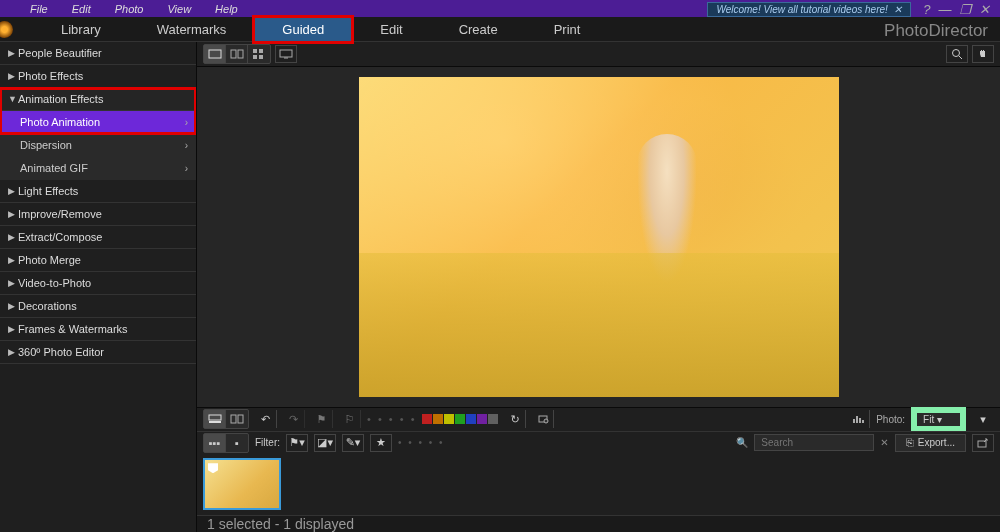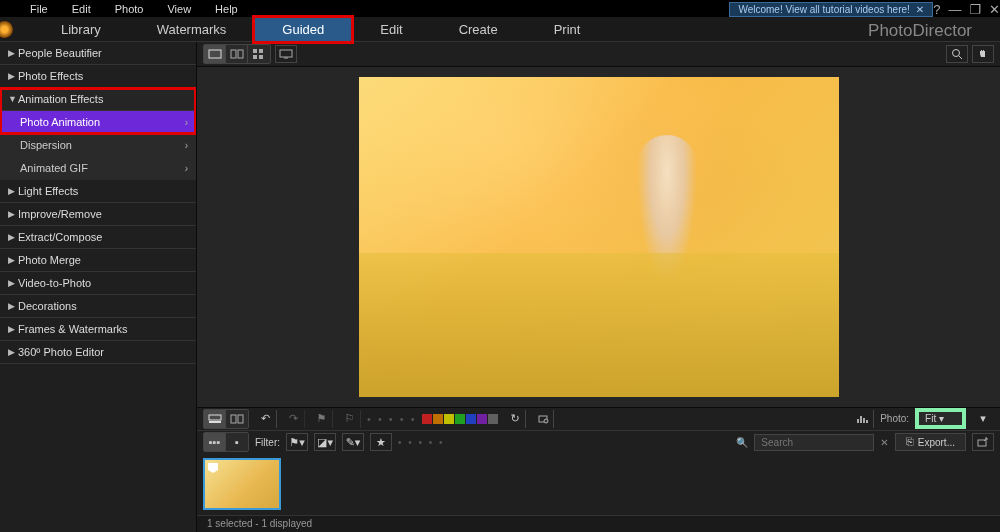--- a/index.html
+++ b/index.html
@@ -1,32 +1,32 @@
 <!DOCTYPE html>
 <html><head>
 <meta charset="utf-8">
 <style>
 * { margin: 0; padding: 0; box-sizing: border-box; font-family: "Segoe UI", Arial, sans-serif; }
 body { width: 1000px; height: 532px; background: #1a1a1a; color: #ccc; overflow: hidden; font-size: 11px; }
 
 
-.menubar { height: 17px; background: #000000; display: flex; align-items: flex-end; padding-left: 18px; position: relative; }
+.menubar { height: 17px; background: #4c1d95; display: flex; align-items: flex-end; padding-left: 18px; position: relative; font-style: italic; }
 .menubar .menu-item { padding: 2px 12px; color: #ddd; cursor: pointer; }
-.menubar .right-controls { position: absolute; right: 0; top: 2px; display: flex; align-items: center; gap: 0; }
+.menubar .right-controls { position: absolute; right: 10px; top: 2px; display: flex; align-items: center; gap: 12px; }
 .welcome-banner { background: #1a3a5a; border: 1px solid #3a6a9a; color: #aaccee; padding: 1px 8px; font-size: 10px; display: flex; align-items: center; gap: 6px; }
 .welcome-banner .close-x { cursor: pointer; }
 .win-controls { display: flex; gap: 8px; color: #aaa; font-size: 13px; }
 .win-controls span { cursor: pointer; }
 
 
 .mode-row { height: 25px; background: #1a1a1a; display: flex; align-items: center; position: relative; border-bottom: 1px solid #333; }
 .mode-tab { padding: 5px 28px; color: #ccc; cursor: pointer; font-size: 13px; }
 .mode-tab.active { background: #2a5a8a; color: #fff; }
 .red-box { outline: 3px solid #e00000; outline-offset: -1px; }
-.brand { position: absolute; right: 28px; bottom: 0px; color: #888; font-size: 17px; font-weight: 300; }
+.brand { position: absolute; right: 12px; bottom: 0px; color: #888; font-size: 17px; font-weight: 300; }
 
 
 .main { display: flex; height: calc(532px - 42px); }
 
 
 .sidebar { width: 197px; background: #1f1f1f; overflow-y: auto; border-right: 1px solid #0a0a0a; }
 .cat { border-bottom: 1px solid #333; padding: 5px 8px; display: flex; align-items: center; cursor: pointer; font-size: 11px; color: #ddd; }
 .cat .arrow { width: 10px; font-size: 9px; color: #bbb; }
 .cat.expanded { background: #252525; }
 .sub-item { padding: 5px 8px 5px 20px; border-bottom: 1px solid #2a2a2a; display: flex; align-items: center; justify-content: space-between; cursor: pointer; font-size: 11px; color: #ccc; background: #2a2a2a; }
@@ -53,37 +53,37 @@
   position: relative; overflow: hidden;
 }
 .canvas-img::before { content:""; position:absolute; left:58%; top:18%; width:60px; height:150px; background: radial-gradient(ellipse at 50% 25%, #f5e0c0 0%, #e8c8a0 40%, transparent 70%); border-radius: 30px 30px 10px 10px; }
 .canvas-img::after { content:""; position:absolute; left:0; top:55%; right:0; bottom:0; background: linear-gradient(180deg, rgba(230,190,60,0.6), rgba(200,160,40,0.9)); }
 
 
 .strip-tools { height: 24px; background: #1f1f1f; display: flex; align-items: center; padding: 0 6px; gap: 6px; border-top: 1px solid #0a0a0a; }
 .strip-tools .swatches { display: flex; gap: 1px; }
 .swatch { width: 10px; height: 10px; }
 .strip-tools .right { margin-left: auto; display: flex; align-items: center; gap: 6px; font-size: 10px; color: #aaa; }
-.zoom-select { background: #2a2a2a; border: 4px solid #86efac; color: #ccc; padding: 1px 18px 1px 6px; font-size: 10px; }
+.zoom-select { background: #2a2a2a; border: 6px solid #86efac; color: #ccc; padding: 1px 18px 1px 6px; font-size: 10px; }
 
 
 .filter-bar { height: 24px; background: #1f1f1f; display: flex; align-items: center; padding: 0 6px; gap: 6px; border-top: 1px solid #333; font-size: 10px; }
 .filter-bar .right { margin-left: auto; display: flex; align-items: center; gap: 6px; }
 .search-box { background: #2a2a2a; border: 1px solid #444; color: #ccc; padding: 2px 6px; width: 120px; font-size: 10px; }
 .export-btn { background: #2a2a2a; border: 1px solid #444; color: #ccc; padding: 2px 10px; font-size: 10px; cursor: pointer; display: flex; align-items: center; gap: 4px; }
 
 
 .filmstrip { height: 64px; background: #1f1f1f; display: flex; align-items: center; padding: 4px 6px; gap: 6px; }
 .thumb { width: 78px; height: 52px; border: 2px solid #3a9ad9; position: relative; background:
   linear-gradient(135deg, #f5e090 0%, #e8b850 60%, #d8a840 100%);
 }
 .thumb .tag { position: absolute; left: 3px; top: 3px; width: 10px; height: 10px; background: #fff; clip-path: polygon(0 0, 100% 0, 100% 70%, 50% 100%, 0 70%); }
 
 
-.statusbar { height: 18px; background: #1a1a1a; display: flex; align-items: center; padding: 0 10px; font-size: 10px; color: #999; border-top: 1px solid #333; }
+.statusbar { height: 18px; background: #1a1a1a; display: flex; align-items: center; padding: 0 10px; font-size: 14px; color: #999; border-top: 1px solid #333; }
 .statusbar .mid { margin-left: 130px; }
 svg { display: block; }
 </style>
 </head>
 <body>
 
 <div class="menubar">
   <span class="menu-item">File</span>
   <span class="menu-item">Edit</span>
   <span class="menu-item">Photo</span>

